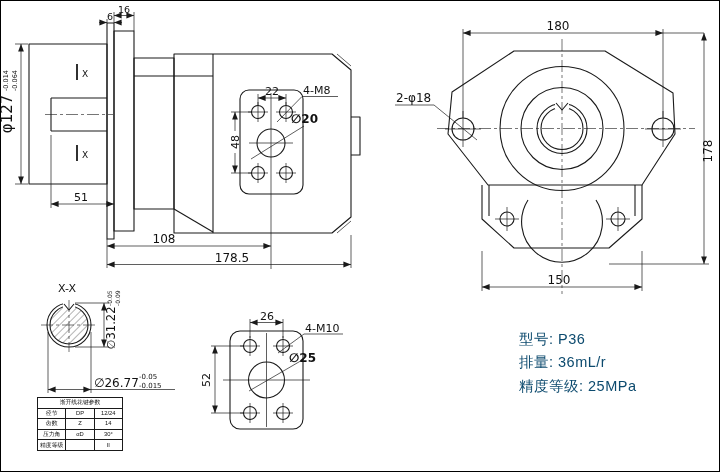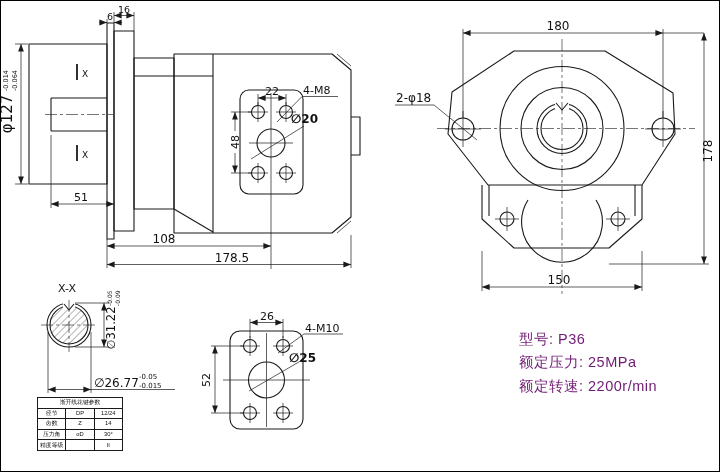--- a/index.html
+++ b/index.html
@@ -7,21 +7,21 @@
   svg{position:absolute;left:0;top:0;}
   svg .s{stroke:#1a1a1a;stroke-width:1.1;fill:none;stroke-linejoin:round;stroke-linecap:butt;}
   svg .t{stroke:#1a1a1a;stroke-width:0.7;fill:none;}
   svg .cl{stroke:#1a1a1a;stroke-width:0.6;fill:none;stroke-dasharray:12 3 3 3;}
   svg text{font-family:"DejaVu Sans",sans-serif;fill:#111;}
   .spline{position:absolute;left:36px;top:396px;width:86px;border-collapse:collapse;table-layout:fixed;}
   .spline td{border:0.8px solid #1a1a1a;font-size:5.8px;line-height:9px;height:9.6px;text-align:center;padding:0;color:#111;overflow:hidden;white-space:nowrap;}
   .spline .c1{width:30px;}
   .spline .c2{width:22px;}
   .spline .c3{width:34px;}
-  .specs{position:absolute;left:518px;top:327px;width:196px;font-size:14.5px;line-height:23.4px;color:#701a75;letter-spacing:0.5px;white-space:nowrap;}
+  .specs{position:absolute;left:518px;top:327px;width:196px;font-size:14.5px;line-height:23.4px;color:#0c4a6e;letter-spacing:0.5px;white-space:nowrap;}
 </style>
 </head>
 <body>
 
 <div class="page">
 <svg width="720" height="472" viewBox="0 0 720 472">
   <defs>
     <marker id="mA" viewBox="0 0 10 10" refX="9.5" refY="5" markerWidth="10" markerHeight="8" markerUnits="userSpaceOnUse" orient="auto-start-reverse">
       <path d="M0,1.4 L9.5,5 L0,8.6 Z" fill="#1a1a1a"></path>
     </marker>
@@ -259,16 +259,16 @@
   <tr>
     <td class="c1">精度等级</td>
     <td class="c2"></td>
     <td class="c3">II</td>
   </tr>
 </tbody>
     </table>
 
 <div class="specs">
   <div>型号: P36</div>
-  <div>额定压力: 25MPa</div>
-  <div>额定转速: 2200r/min</div>
+  <div>排量: 36mL/r</div>
+  <div>精度等级: 25MPa</div>
 </div>
 </div>
 
 </body></html>

